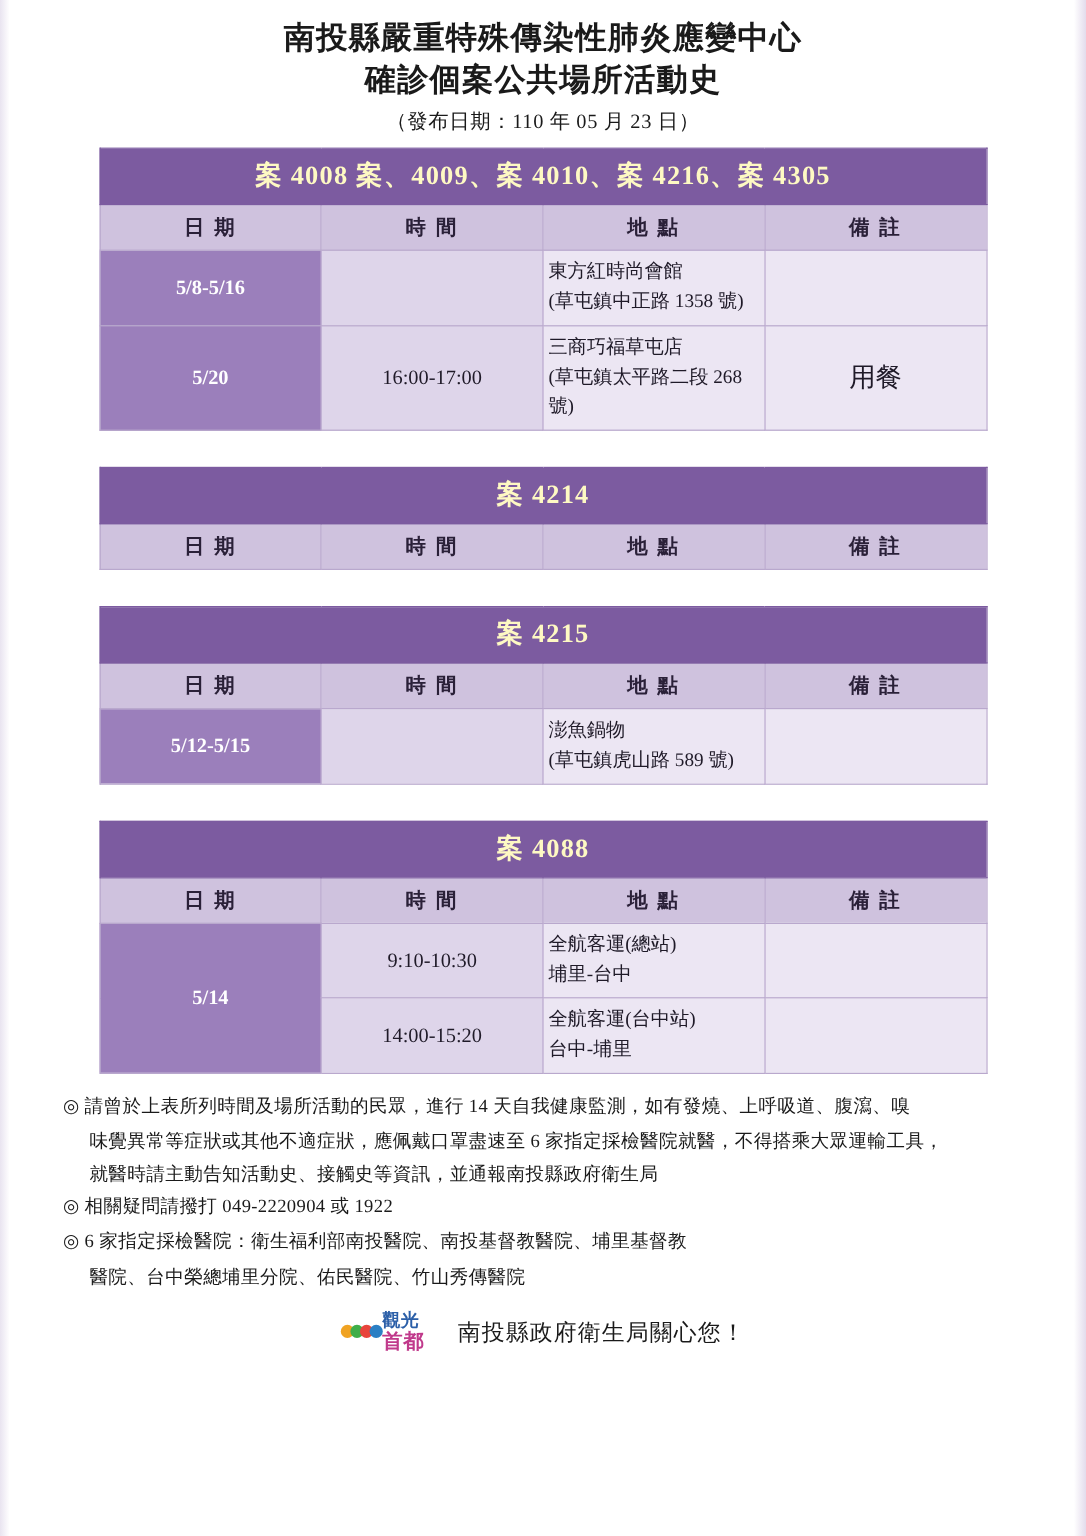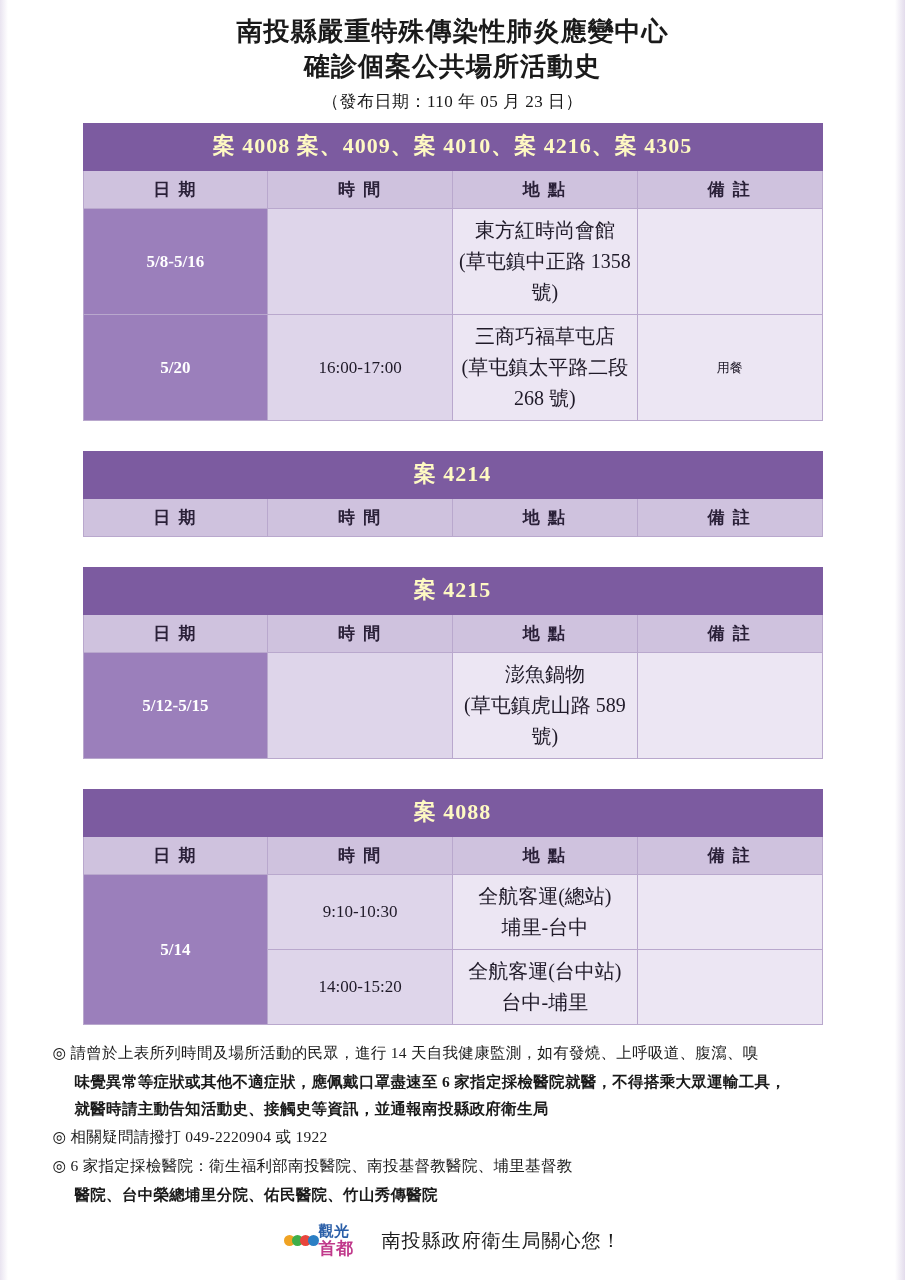--- a/index.html
+++ b/index.html
@@ -87,31 +87,30 @@
     color: #1f1a28;
     font-size: 17px;
     text-align: center;
     vertical-align: middle;
     border: 1px solid #b9a8cd;
     padding: 6px 2px;
   }
   .cell-place {
     background: #ece6f3;
     color: #1f1a28;
-    font-size: 20px;
-    text-align: center;
+    font-size: 16px;
     vertical-align: middle;
     border: 1px solid #b9a8cd;
     padding: 6px 4px;
     line-height: 1.55;
   }
   .cell-note {
     background: #ece6f3;
     color: #1f1a28;
-    font-size: 13px;
+    font-size: 22px;
     text-align: center;
     vertical-align: middle;
     border: 1px solid #b9a8cd;
     padding: 6px 2px;
   }
   .w-date { width: 140px; }
   .w-time { width: 160px; }
   .w-place { width: 330px; }
   .w-note { width: 110px; }
 
@@ -127,21 +126,20 @@
     letter-spacing: 0.3px;
   }
   .note-item {
     display: block;
     margin-bottom: 2px;
     text-indent: 0;
   }
   .note-cont {
     display: block;
     padding-left: 22px;
-    font-weight: bold;
   }
   .footer {
     margin-top: 16px;
     display: flex;
     align-items: center;
     justify-content: center;
     gap: 28px;
   }
   .logo {
     display: inline-flex;

